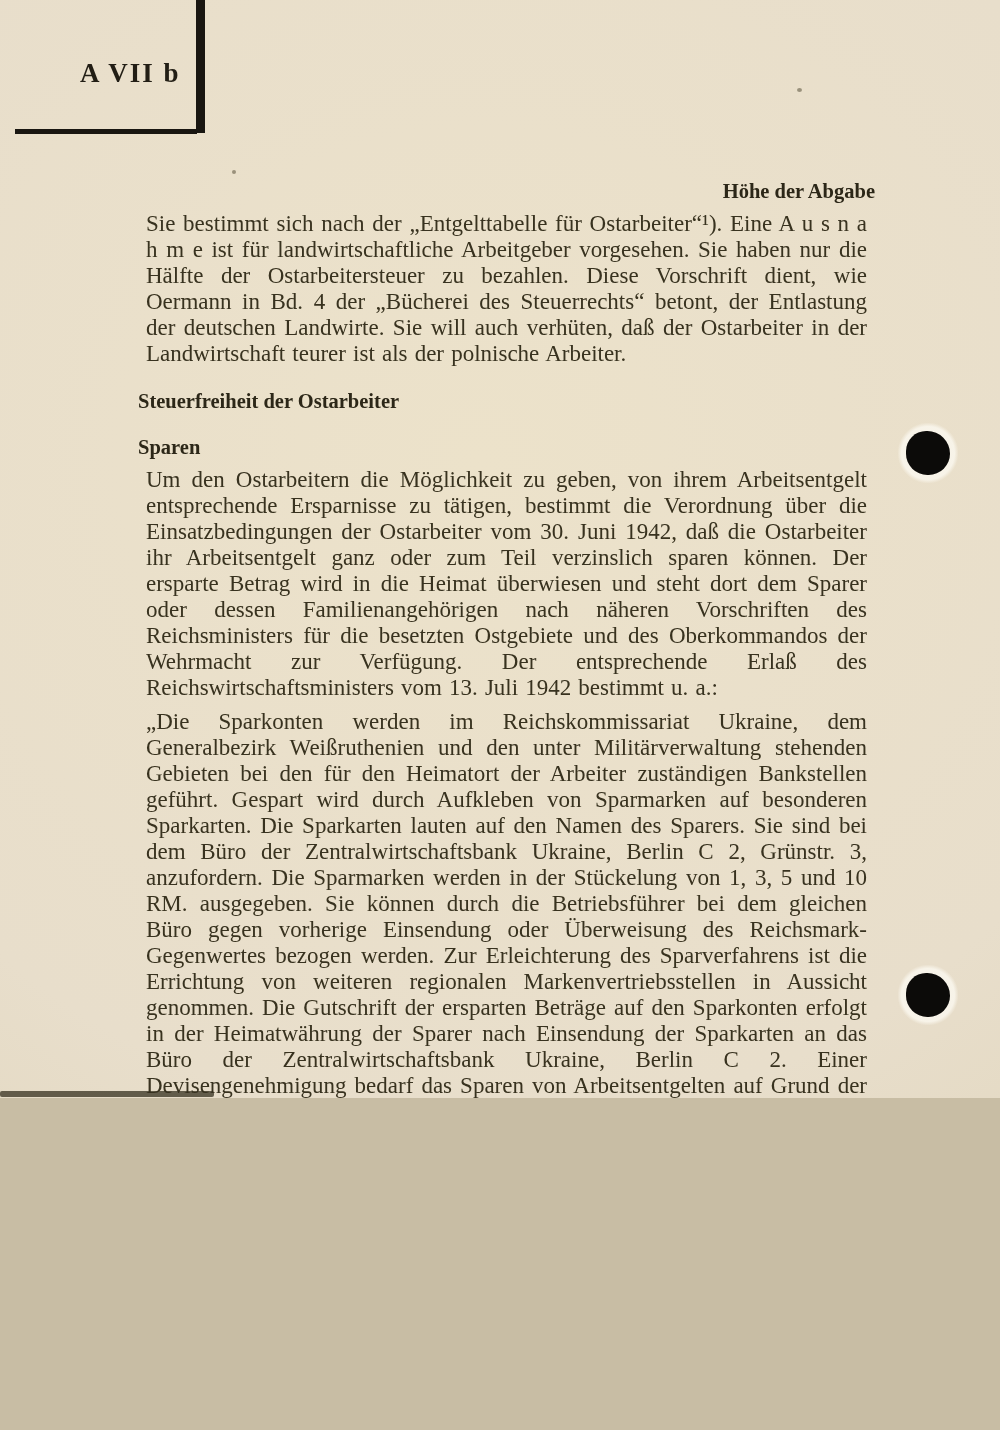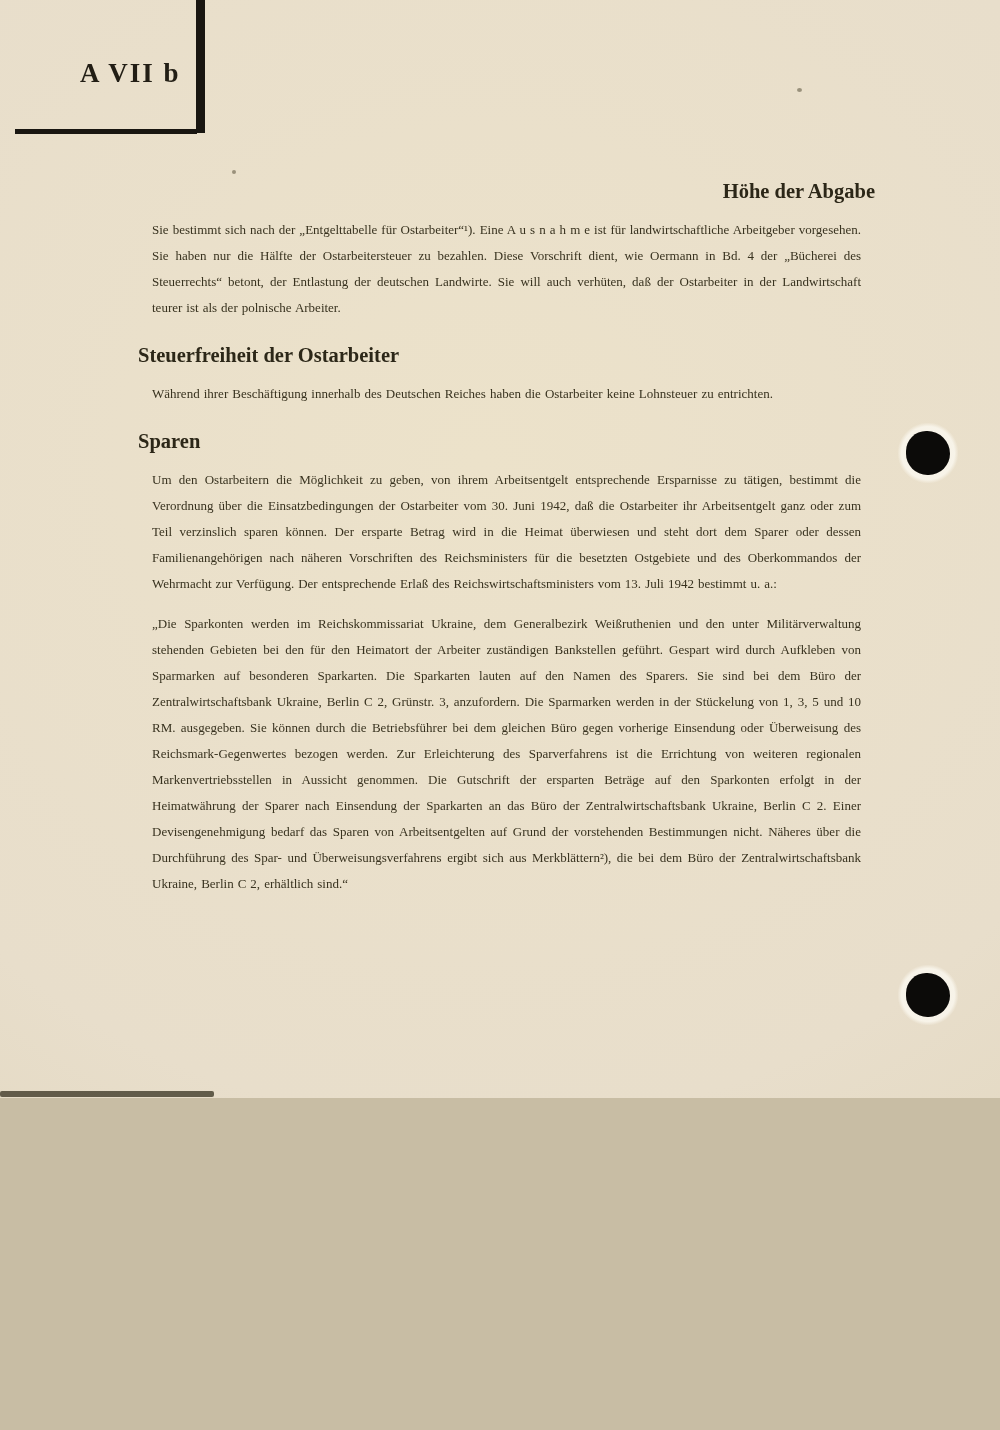--- a/index.html
+++ b/index.html
@@ -26,22 +26,22 @@
     text-align: center; font-size: 20px; letter-spacing: 1px; color: #3a3420;
   }
 
   .content { position: absolute; left: 138px; top: 164px; width: 737px; }
   .section-heading {
     font-size: 20.5px; font-weight: bold; color: #2c2718;
     margin: 23px 0 7px 0;
   }
   .section:first-child .section-heading { margin-top: 16px; text-align: right; }
   p.body-text {
-    margin: 14px;
-    font-size: 13px;
+    margin: 8px;
+    font-size: 23px;
     line-height: 26px;
     text-align: justify;
     word-spacing: 0.06em;
   }
   .quote { margin: 2px 0 0 32px; }
 
   .footnote-area { position: absolute; left: 130px; top: 1228px; width: 750px; }
   .footnote-rule { border: none; border-top: 1.5px solid #4a4433; margin: 0 0 9px 0; width: 100%; }
   .footnote { margin: 4px 0 3px 0; font-size: 17.5px; line-height: 23px; color: #38321f; }
 
@@ -82,21 +82,20 @@
 
   <div class="content">
 
     <div class="section">
       <div class="section-heading">Höhe der Abgabe</div>
       <p class="body-text">Sie bestimmt sich nach der „Entgelttabelle für Ostarbeiter“¹). Eine A u s n a h m e ist für landwirtschaftliche Arbeitgeber vorgesehen. Sie haben nur die Hälfte der Ostarbeitersteuer zu bezahlen. Diese Vorschrift dient, wie Oermann in Bd. 4 der „Bücherei des Steuerrechts“ betont, der Entlastung der deutschen Landwirte. Sie will auch verhüten, daß der Ostarbeiter in der Landwirtschaft teurer ist als der polnische Arbeiter.</p>
     </div>
 
     <div class="section">
       <div class="section-heading">Steuerfreiheit der Ostarbeiter</div>
-      <p class="body-text">Während ihrer Beschäftigung innerhalb des Deutschen Reiches haben die Ostarbeiter keine Lohnsteuer zu entrichten.</p>
     </div>
 
     <div class="section">
       <div class="section-heading">Sparen</div>
       <p class="body-text">Um den Ostarbeitern die Möglichkeit zu geben, von ihrem Arbeitsentgelt entsprechende Ersparnisse zu tätigen, bestimmt die Verordnung über die Einsatzbedingungen der Ostarbeiter vom 30. Juni 1942, daß die Ostarbeiter ihr Arbeitsentgelt ganz oder zum Teil verzinslich sparen können. Der ersparte Betrag wird in die Heimat überwiesen und steht dort dem Sparer oder dessen Familienangehörigen nach näheren Vorschriften des Reichsministers für die besetzten Ostgebiete und des Oberkommandos der Wehrmacht zur Verfügung. Der entsprechende Erlaß des Reichswirtschaftsministers vom 13. Juli 1942 bestimmt u. a.:</p>
       <p class="body-text quote">„Die Sparkonten werden im Reichskommissariat Ukraine, dem Generalbezirk Weißruthenien und den unter Militärverwaltung stehenden Gebieten bei den für den Heimatort der Arbeiter zuständigen Bankstellen geführt. Gespart wird durch Aufkleben von Sparmarken auf besonderen Sparkarten. Die Sparkarten lauten auf den Namen des Sparers. Sie sind bei dem Büro der Zentralwirtschaftsbank Ukraine, Berlin C 2, Grünstr. 3, anzufordern. Die Sparmarken werden in der Stückelung von 1, 3, 5 und 10 RM. ausgegeben. Sie können durch die Betriebsführer bei dem gleichen Büro gegen vorherige Einsendung oder Überweisung des Reichsmark-Gegenwertes bezogen werden. Zur Erleichterung des Sparverfahrens ist die Errichtung von weiteren regionalen Markenvertriebsstellen in Aussicht genommen. Die Gutschrift der ersparten Beträge auf den Sparkonten erfolgt in der Heimatwährung der Sparer nach Einsendung der Sparkarten an das Büro der Zentralwirtschaftsbank Ukraine, Berlin C 2. Einer Devisengenehmigung bedarf das Sparen von Arbeitsentgelten auf Grund der vorstehenden Bestimmungen nicht. Näheres über die Durchführung des Spar- und Überweisungsverfahrens ergibt sich aus Merkblättern²), die bei dem Büro der Zentralwirtschaftsbank Ukraine, Berlin C 2, erhältlich sind.“</p>
     </div>
 
   </div>
 

